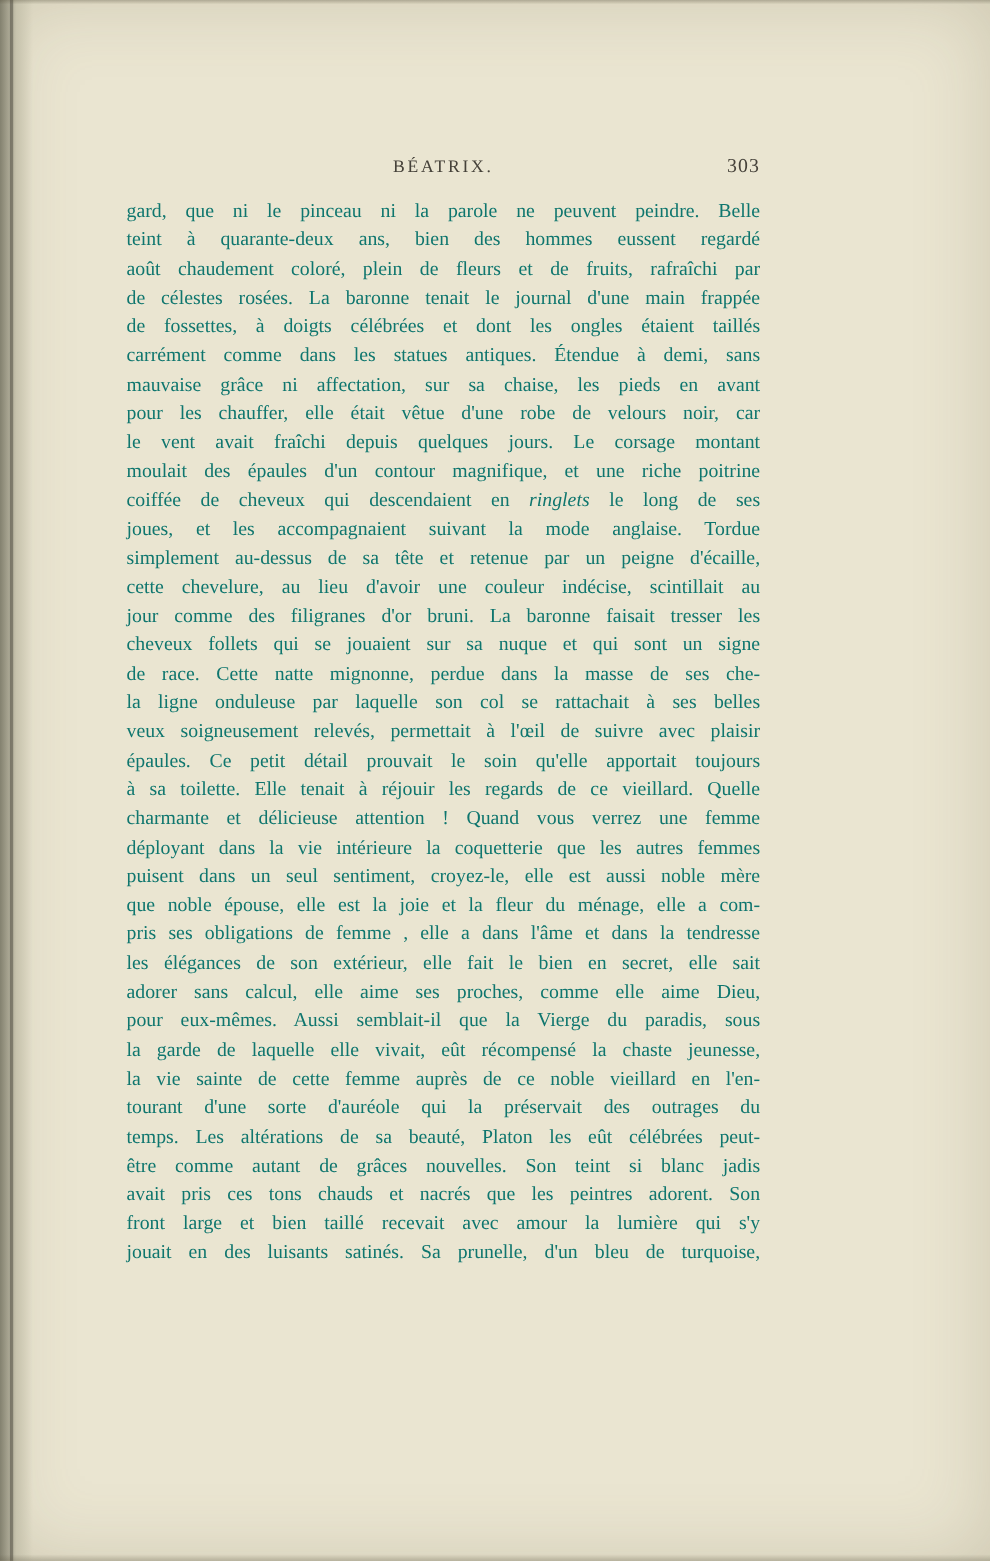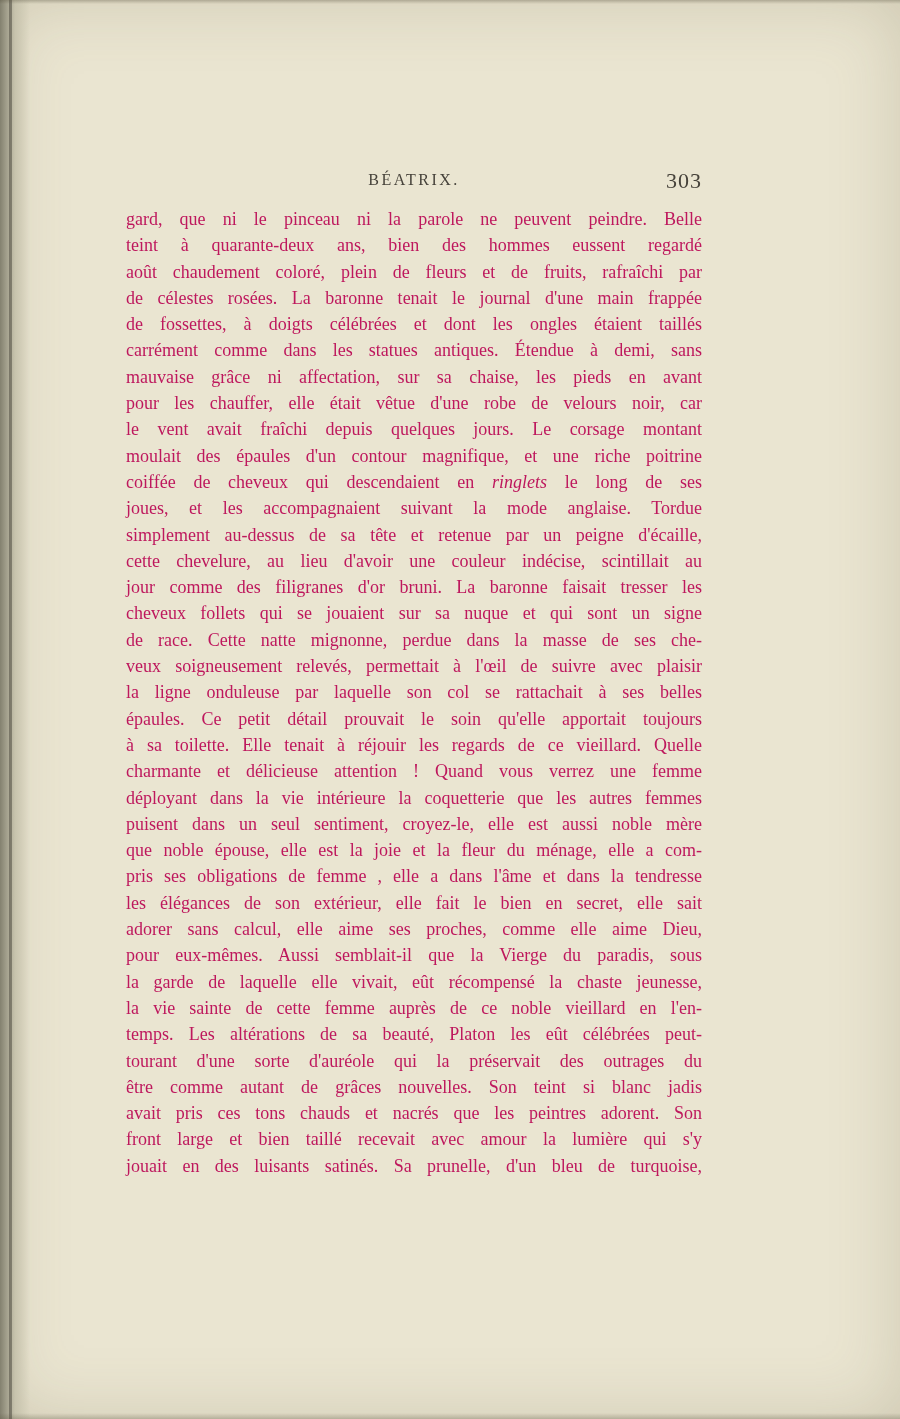--- a/index.html
+++ b/index.html
@@ -44,45 +44,44 @@
   .bottom-edge {
     position: absolute;
     left: 0; right: 0; bottom: 0;
     height: 6px;
     background: linear-gradient(to top, rgba(90,85,65,0.30), rgba(90,85,65,0));
     pointer-events: none;
   }
   .content {
     position: absolute;
     left: 115px;
-    top: 168px;
+    top: 140px;
     width: 576px;
-    margin-left: 11px;
   }
   .running-head {
     position: relative;
     height: 26px;
     margin-bottom: 12px;
     color: #46423a;
   }
   .head-title {
     text-align: center;
     font-size: 16px;
     letter-spacing: 2.5px;
     padding-top: 3px;
   }
   .page-number {
     position: absolute;
     right: 0;
     top: 0;
-    font-size: 22px;
+    font-size: 18px;
     letter-spacing: 1px;
   }
   .body-text {
-    color: #be185d;
+    color: #0f766e;
   }
   .line {
     font-size: 18px;
     line-height: 26.3px;
     text-align: justify;
     text-align-last: justify;
     white-space: normal;
   }
   .line i {
     font-style: italic;
@@ -115,35 +114,35 @@
         <div class="line">pour les chauffer, elle était vêtue d'une robe de velours noir, car</div>
         <div class="line">le vent avait fraîchi depuis quelques jours. Le corsage montant</div>
         <div class="line">moulait des épaules d'un contour magnifique, et une riche poitrine</div>
         <div class="line">coiffée de cheveux qui descendaient en <i>ringlets</i> le long de ses</div>
         <div class="line">joues, et les accompagnaient suivant la mode anglaise. Tordue</div>
         <div class="line">simplement au-dessus de sa tête et retenue par un peigne d'écaille,</div>
         <div class="line">cette chevelure, au lieu d'avoir une couleur indécise, scintillait au</div>
         <div class="line">jour comme des filigranes d'or bruni. La baronne faisait tresser les</div>
         <div class="line">cheveux follets qui se jouaient sur sa nuque et qui sont un signe</div>
         <div class="line">de race. Cette natte mignonne, perdue dans la masse de ses che-</div>
+        <div class="line">la ligne onduleuse par laquelle son col se rattachait à ses belles</div>
         <div class="line">veux soigneusement relevés, permettait à l'œil de suivre avec plaisir</div>
-        <div class="line">la ligne onduleuse par laquelle son col se rattachait à ses belles</div>
         <div class="line">épaules. Ce petit détail prouvait le soin qu'elle apportait toujours</div>
         <div class="line">à sa toilette. Elle tenait à réjouir les regards de ce vieillard. Quelle</div>
         <div class="line">charmante et délicieuse attention ! Quand vous verrez une femme</div>
         <div class="line">déployant dans la vie intérieure la coquetterie que les autres femmes</div>
         <div class="line">puisent dans un seul sentiment, croyez-le, elle est aussi noble mère</div>
         <div class="line">que noble épouse, elle est la joie et la fleur du ménage, elle a com-</div>
         <div class="line">pris ses obligations de femme , elle a dans l'âme et dans la tendresse</div>
         <div class="line">les élégances de son extérieur, elle fait le bien en secret, elle sait</div>
         <div class="line">adorer sans calcul, elle aime ses proches, comme elle aime Dieu,</div>
         <div class="line">pour eux-mêmes. Aussi semblait-il que la Vierge du paradis, sous</div>
         <div class="line">la garde de laquelle elle vivait, eût récompensé la chaste jeunesse,</div>
         <div class="line">la vie sainte de cette femme auprès de ce noble vieillard en l'en-</div>
+        <div class="line">tourant d'une sorte d'auréole qui la préservait des outrages du</div>
         <div class="line">temps. Les altérations de sa beauté, Platon les eût célébrées peut-</div>
-        <div class="line">tourant d'une sorte d'auréole qui la préservait des outrages du</div>
         <div class="line">être comme autant de grâces nouvelles. Son teint si blanc jadis</div>
         <div class="line">avait pris ces tons chauds et nacrés que les peintres adorent. Son</div>
         <div class="line">front large et bien taillé recevait avec amour la lumière qui s'y</div>
         <div class="line">jouait en des luisants satinés. Sa prunelle, d'un bleu de turquoise,</div>
       </div>
   </div>
 </div>
 
 </body></html>

